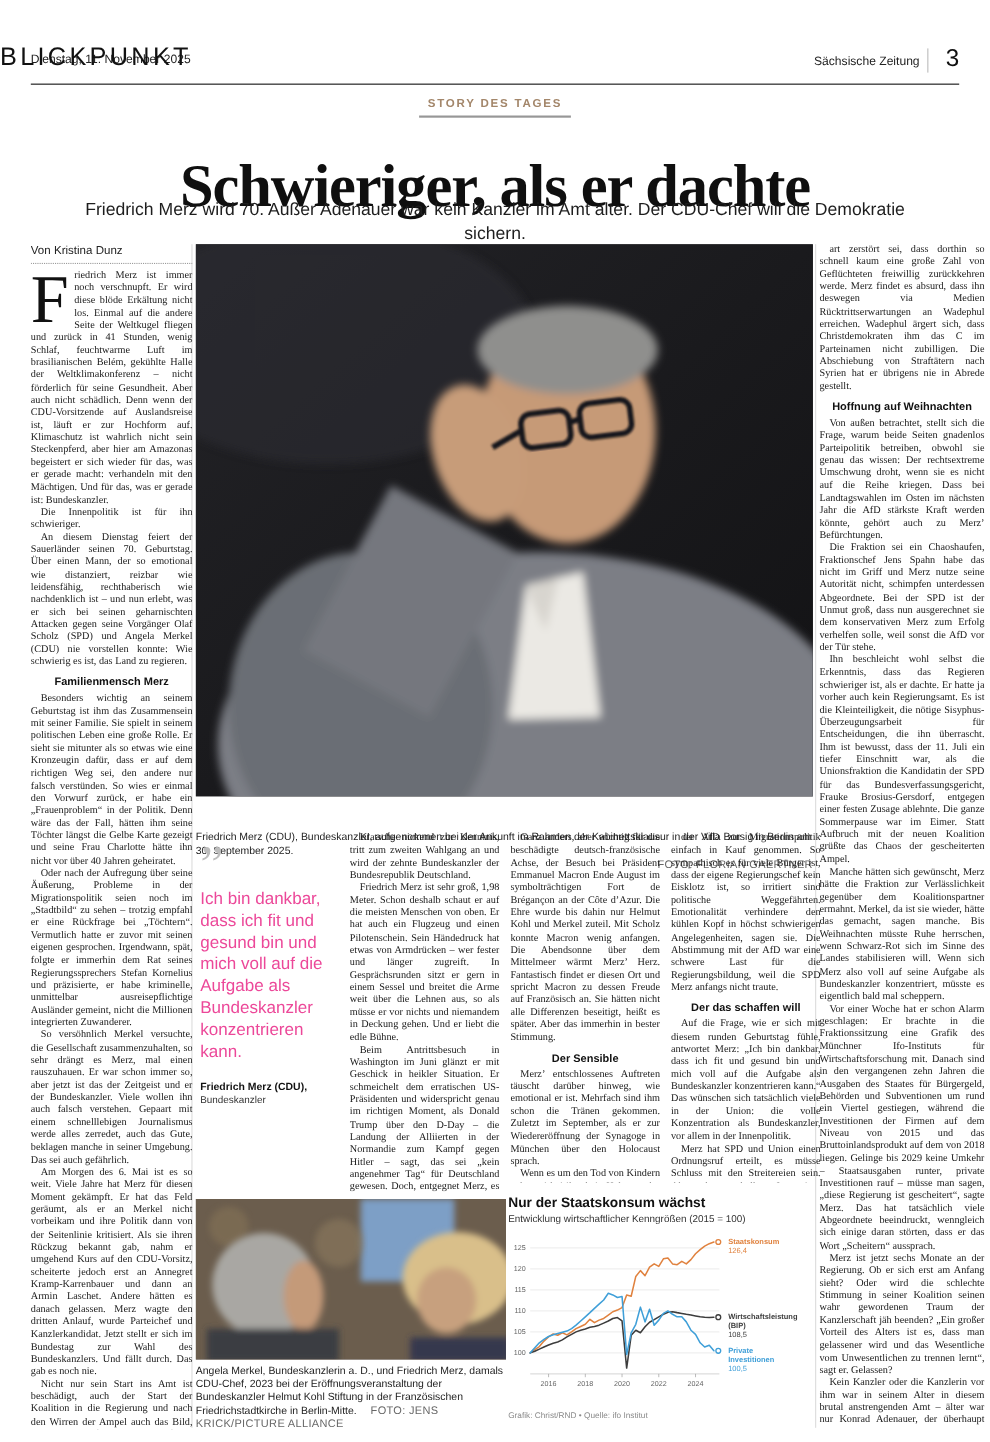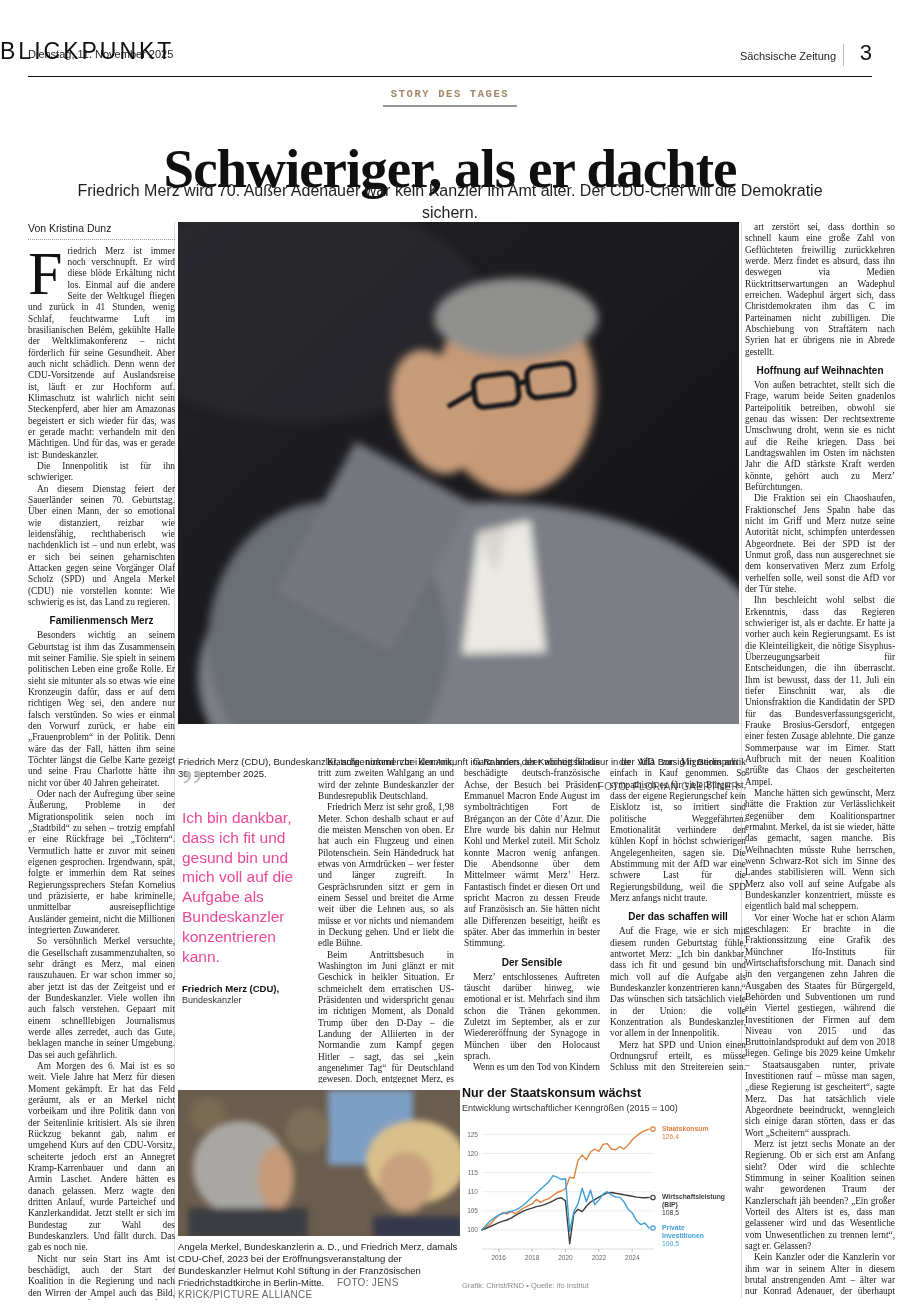--- a/index.html
+++ b/index.html
@@ -9,21 +9,21 @@
   
   .m-date{position:absolute;left:28px;top:48px;font-size:11px;color:#222;}
   .m-section{position:absolute;left:0;right:0;top:38px;text-align:left;font-size:23px;
              letter-spacing:3px;color:#111;}
   .m-paper{position:absolute;right:64px;top:50px;font-size:11px;color:#222;}
   .m-pagenum{position:absolute;right:28px;top:40px;font-size:22px;color:#111;}
   .m-pagenum-rule{position:absolute;right:56px;top:44px;width:1px;height:22px;background:#bbb;}
   .head-rule{position:absolute;left:28px;right:28px;top:76px;height:1px;background:#111;}
 
   
-  .kicker-wrap{position:absolute;left:0;right:0;top:84px;text-align:center;font-family:Liberation Mono, monospace;}
+  .kicker-wrap{position:absolute;left:0;right:0;top:84px;text-align:center;}
   .kicker{display:inline-block;font-size:10.5px;font-weight:bold;letter-spacing:1.6px;
           color:#a3866a;padding:0 8px 5px;border-bottom:2px solid #979797;}
   .headline{position:absolute;left:0;right:0;top:100px;text-align:center;
             font-family:"Liberation Serif", serif;font-weight:700;font-size:55px;
             letter-spacing:-1px;color:#0f0f0f;}
   .subtitle{position:absolute;left:60px;right:60px;top:180px;text-align:center;
             font-size:16px;line-height:1.35;color:#1e1e1e;}
 
   
   .body-col{position:absolute;overflow:hidden;font-family:"Liberation Serif", serif;

